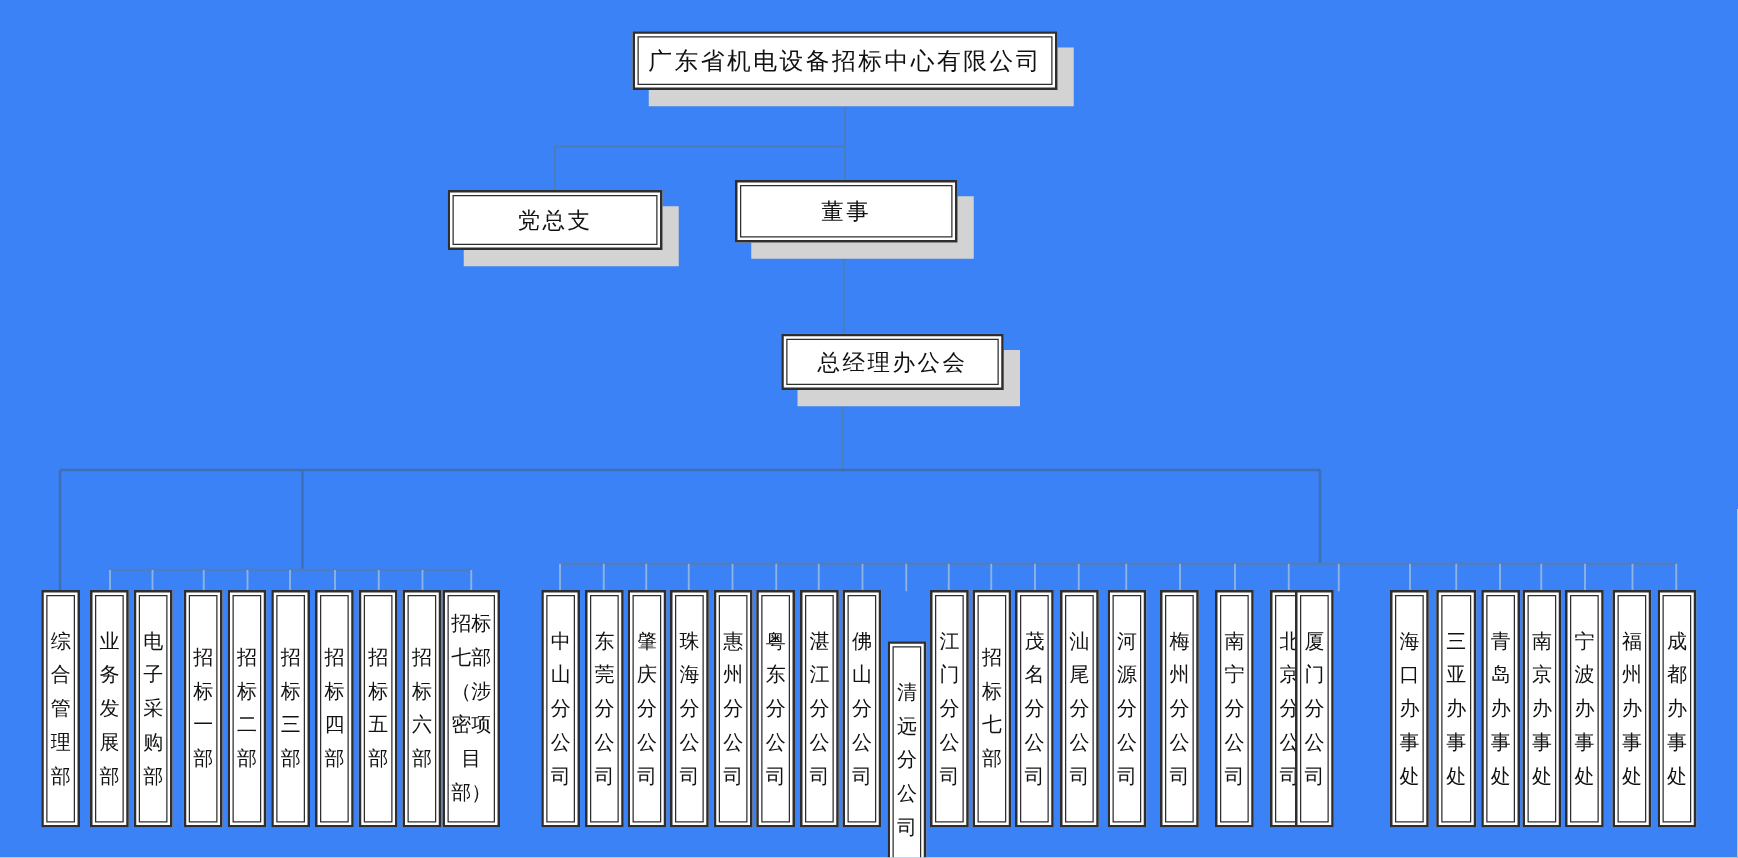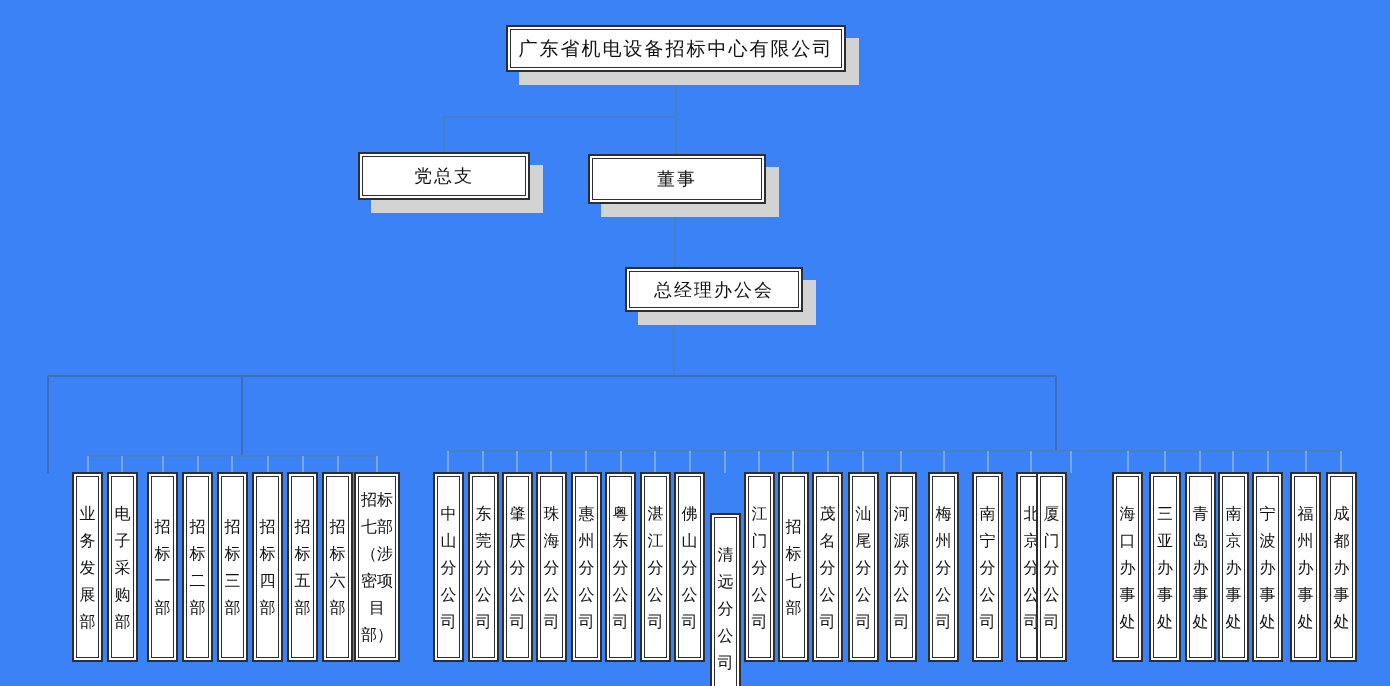--- a/index.html
+++ b/index.html
@@ -120,32 +120,37 @@
       <span>广东省机电设备招标中心有限公司</span>
     </div>
   </div>
 
   <div class="node hnode shadowed" style="left:358px; top:152px; width:172px; height:48px;">
     <div class="inner">
       <span>党总支</span>
     </div>
   </div>
 
-  <div class="node hnode shadowed" style="left:588px; top:154px; width:178px; height:50px;padding-left:17px;">
+  <div class="node hnode shadowed" style="left:588px; top:144px; width:178px; height:50px;padding-left:17px;">
     <div class="inner">
       <span>董事</span>
     </div>
   </div>
 
   <div class="node hnode shadowed" style="left:585px; top:267px; width:178px; height:45px;margin-left:40px;">
     <div class="inner">
       <span>总经理办公会</span>
     </div>
   </div>
 
+  <div class="node vnode" style="left:33px;">
+    <div class="inner">
+        <span class="vlabel">综合管理部</span>
+      </div>
+  </div>
   <div class="node vnode" style="left:72px;">
     <div class="inner">
         <span class="vlabel">业务发展部</span>
       </div>
   </div>
   <div class="node vnode" style="left:107px;">
     <div class="inner">
         <span class="vlabel">电子采购部</span>
       </div>
   </div>

